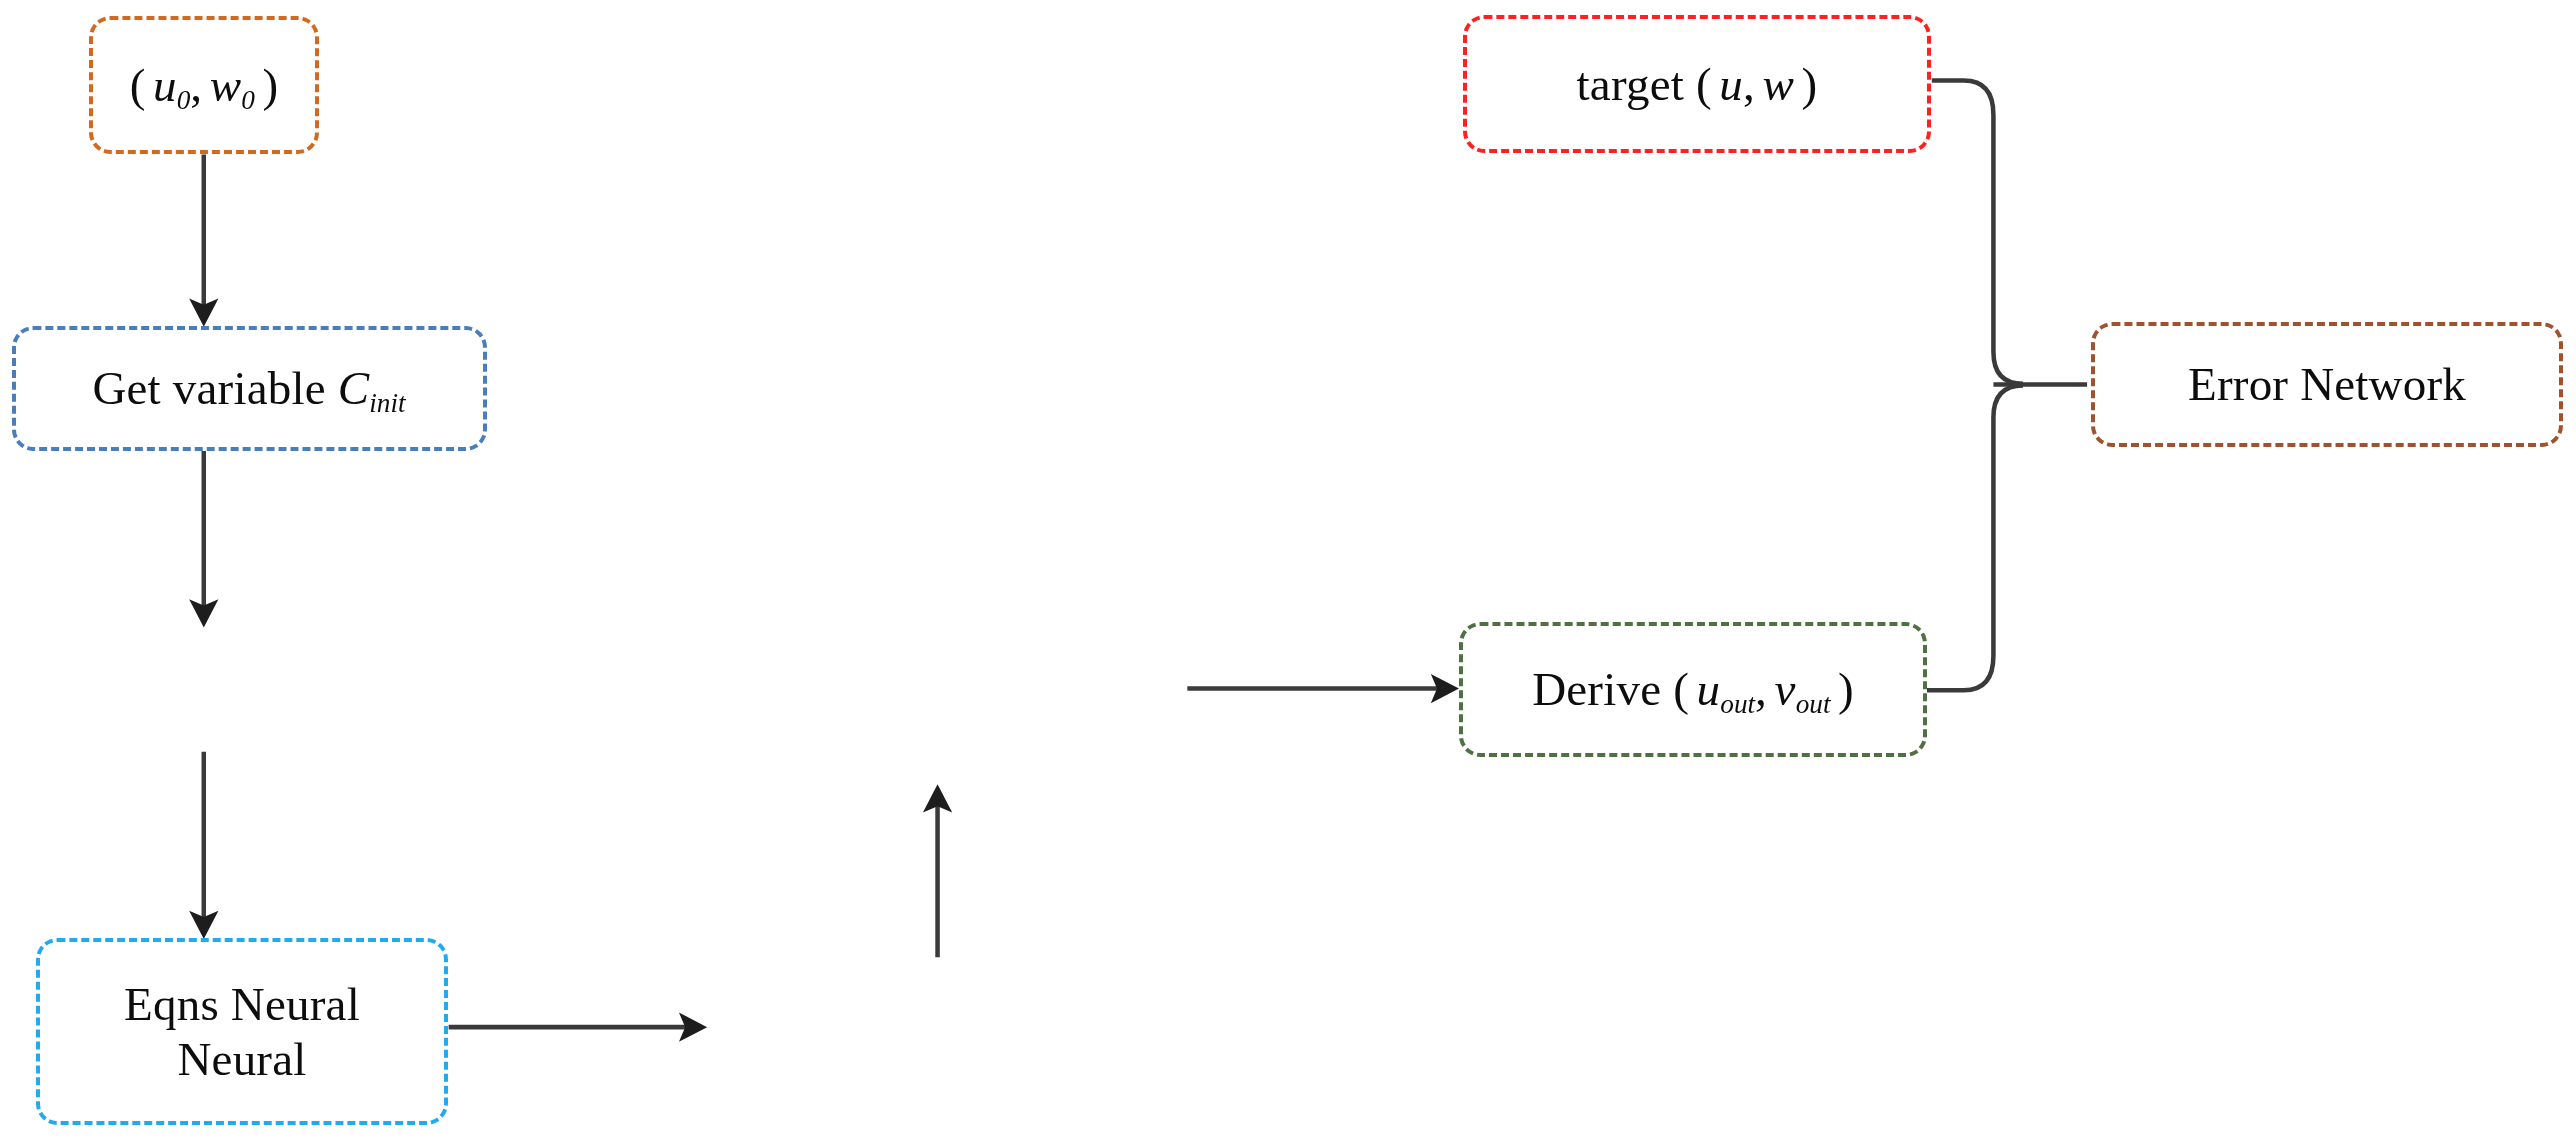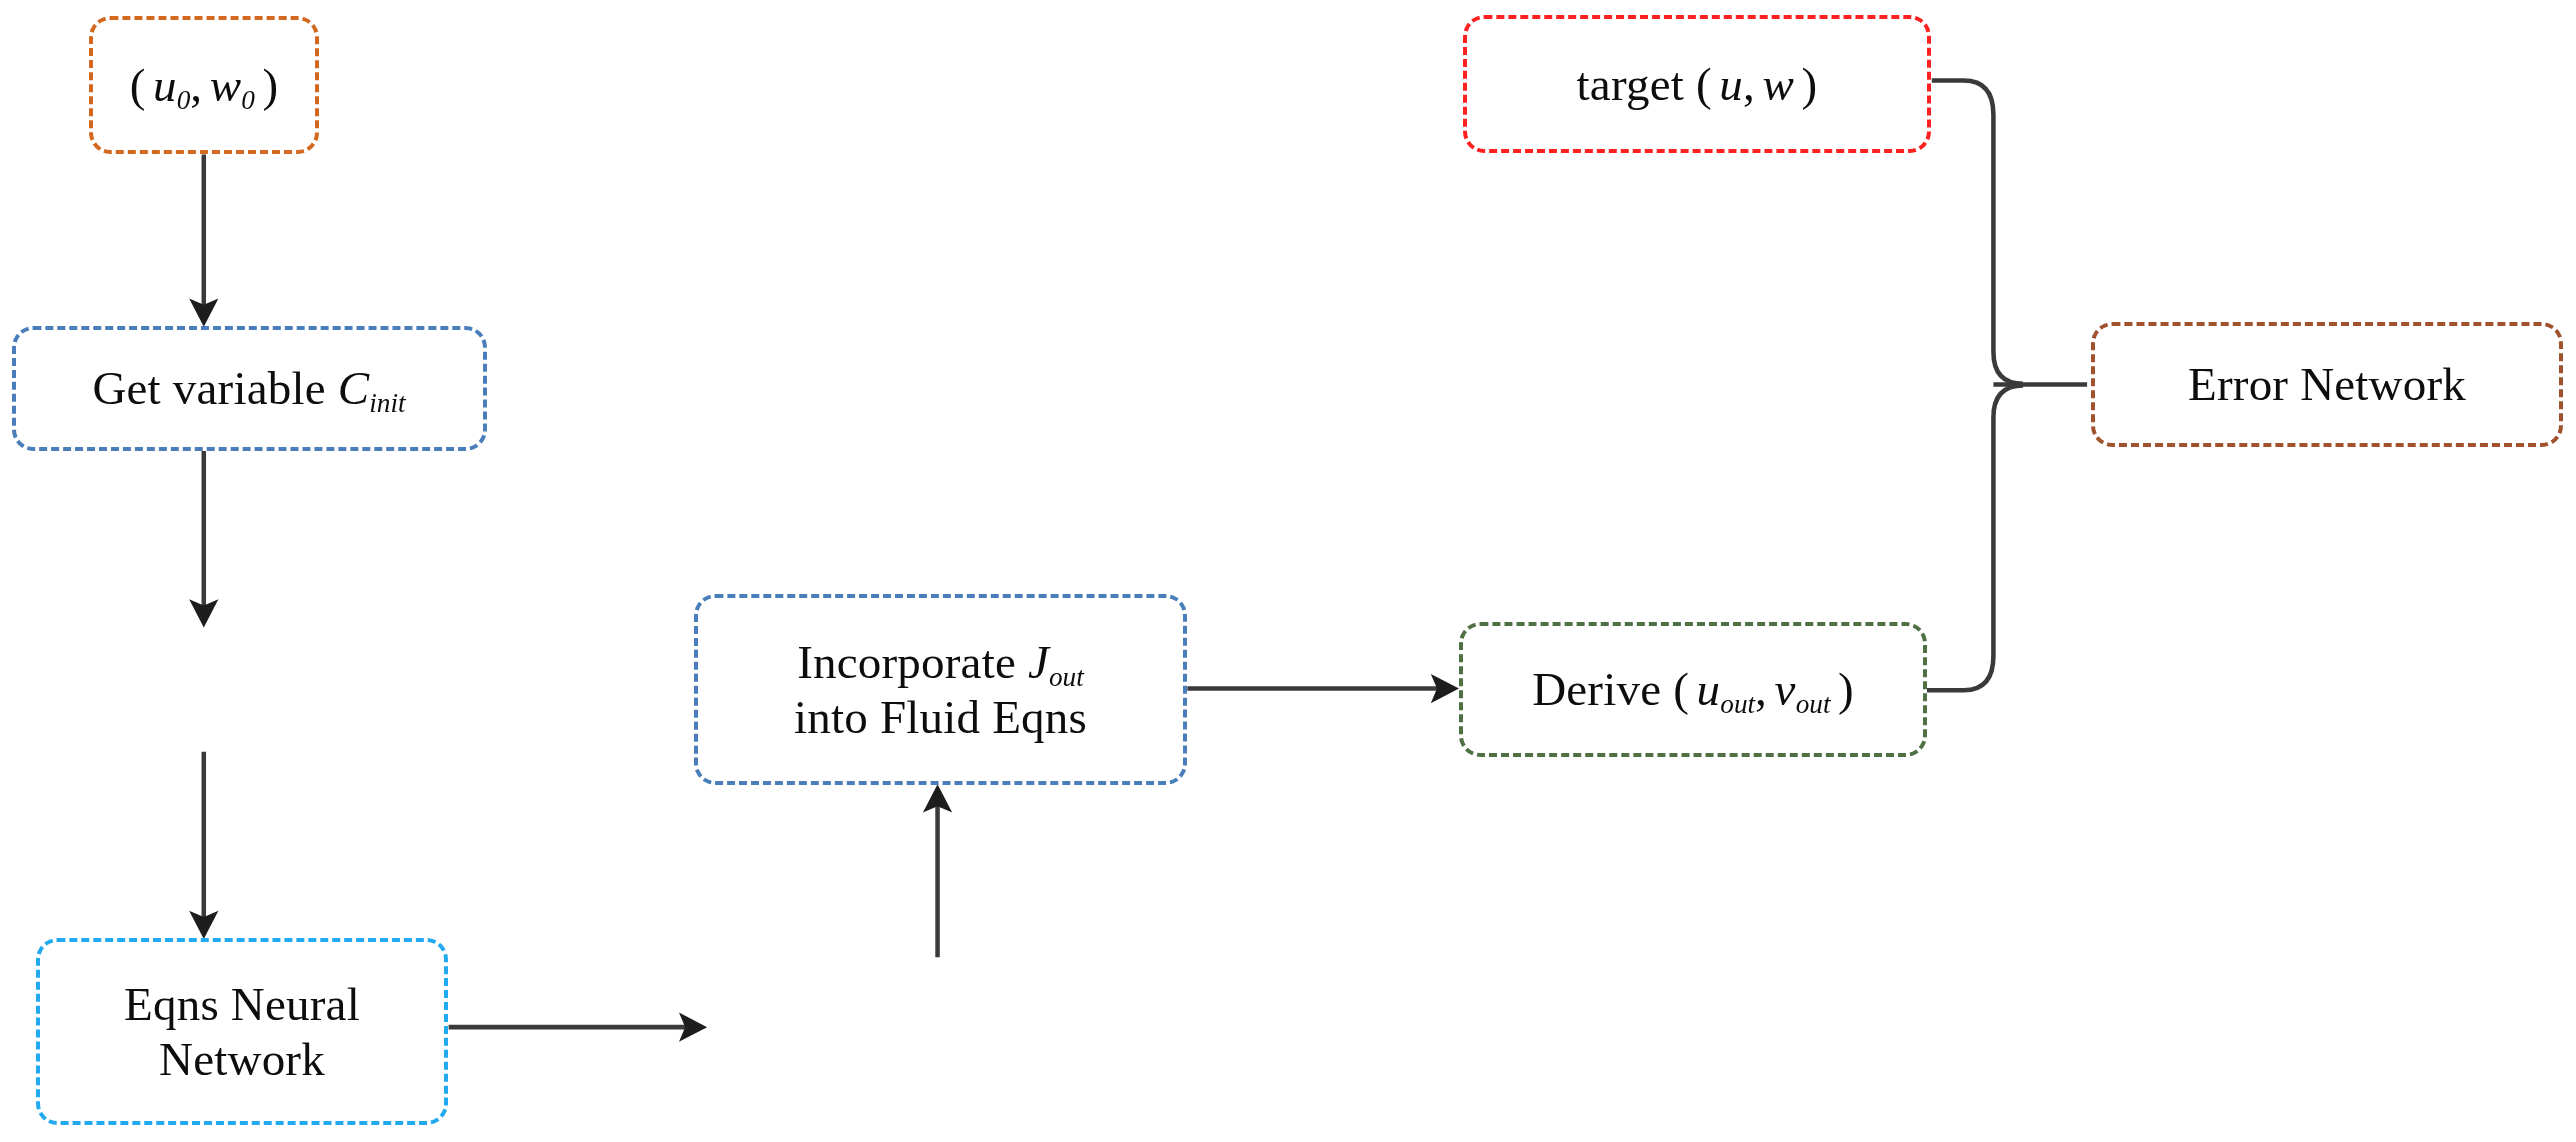--- a/index.html
+++ b/index.html
@@ -76,27 +76,24 @@
   <div class="node" style="left:89px;top:16.4px;width:230px;height:138px;border-color:#D2691E;">
     <span class="lbl">(<span class="sp"></span><i class="v">u</i><sub class="sb">0</sub>,<span class="sp"></span><i class="v">w</i><sub class="sb">0</sub><span class="sp"></span>)</span>
   </div>
 
   <div class="node" style="left:11.5px;top:326px;width:475px;height:125px;border-color:#4A7EBB;">
     <span class="lbl">Get variable <i class="v">C</i><sub class="sb">init</sub></span>
   </div>
 
 
   <div class="node" style="left:36px;top:938px;width:412px;height:187px;border-color:#22AAF0;">
-    <span class="lbl two"><span>Eqns Neural</span><br><span>Network</span></span>
+    <span class="lbl two"><span>Eqns Neural</span><br><span>Neural</span></span>
   </div>
 
 
-  <div class="node" style="left:694px;top:594px;width:493px;height:191px;border-color:#4A7EBB;">
-    <span class="lbl two">Incorporate <i class="v">J</i><sub class="sb">out</sub><br>into Fluid Eqns</span>
-  </div>
 
   <div class="node" style="left:1463px;top:15px;width:468px;height:138px;border-color:#FF2020;">
     <span class="lbl">target (<span class="sp"></span><i class="v">u</i>,<span class="sp"></span><i class="v">w</i><span class="sp"></span>)</span>
   </div>
 
   <div class="node" style="left:1459px;top:622px;width:468px;height:135px;border-color:#4F7042;">
     <span class="lbl">Derive (<span class="sp"></span><i class="v">u</i><sub class="sb">out</sub>,<span class="sp"></span><i class="v">v</i><sub class="sb">out</sub><span class="sp"></span>)</span>
   </div>
 
   <div class="node" style="left:2091px;top:322px;width:472px;height:125px;border-color:#A0522D;">

